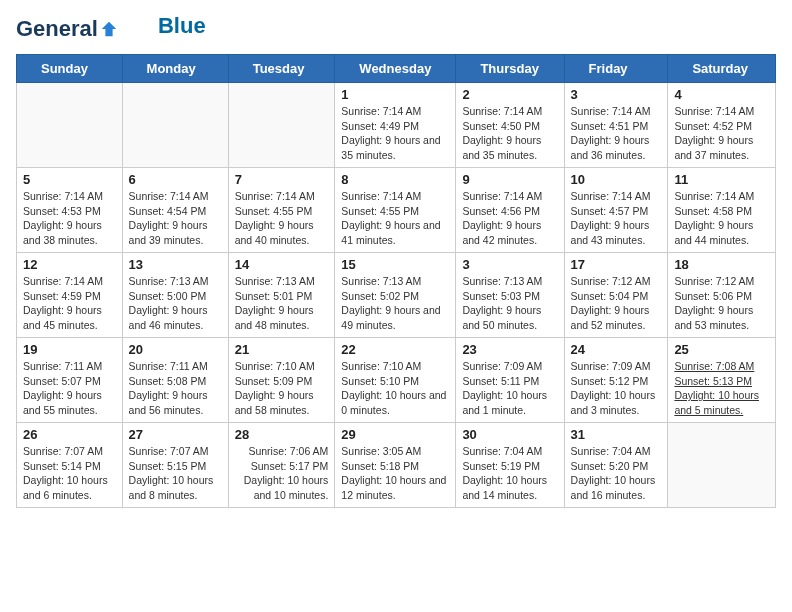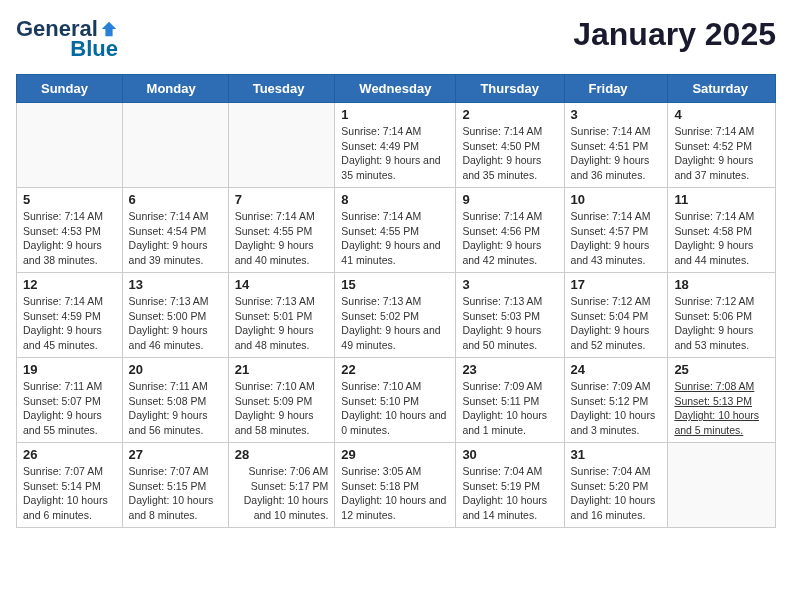--- a/index.html
+++ b/index.html
@@ -11,22 +11,23 @@
       padding: 16px;
     }
     .header {
       display: flex;
       align-items: flex-start;
       justify-content: space-between;
       margin-bottom: 12px;
     }
     .logo {
       display: flex;
-      flex-direction: column;
-      align-items: flex-end;
+      flex-direction: row;
+      align-items: center;
+      gap: 40px;
     }
     .logo-text {
       display: flex;
       align-items: center;
       font-size: 22px;
       font-weight: bold;
       color: #1a3a5c;
     }
     .logo-icon {
       width: 18px;
@@ -93,21 +94,20 @@
   <div class="logo">
     <div class="logo-text">
       <span>General</span>
       <svg class="logo-icon" viewBox="0 0 20 20">
         <polygon points="10,2 18,10 14,10 14,18 6,18 6,10 2,10" fill="#2980d9"></polygon>
       </svg>
     </div>
     <div style="font-size:22px; font-weight:bold; color:#0369a1; margin-top:-6px;">Blue</div>
   </div>
   <div class="title-section">
-    <div class="month-title">January 2025</div>
   </div>
 </div>
 
 <table class="calendar">
   <thead>
     <tr>
     <th>Sunday</th>
         <th>Monday</th>
         <th>Tuesday</th>
         <th>Wednesday</th>

